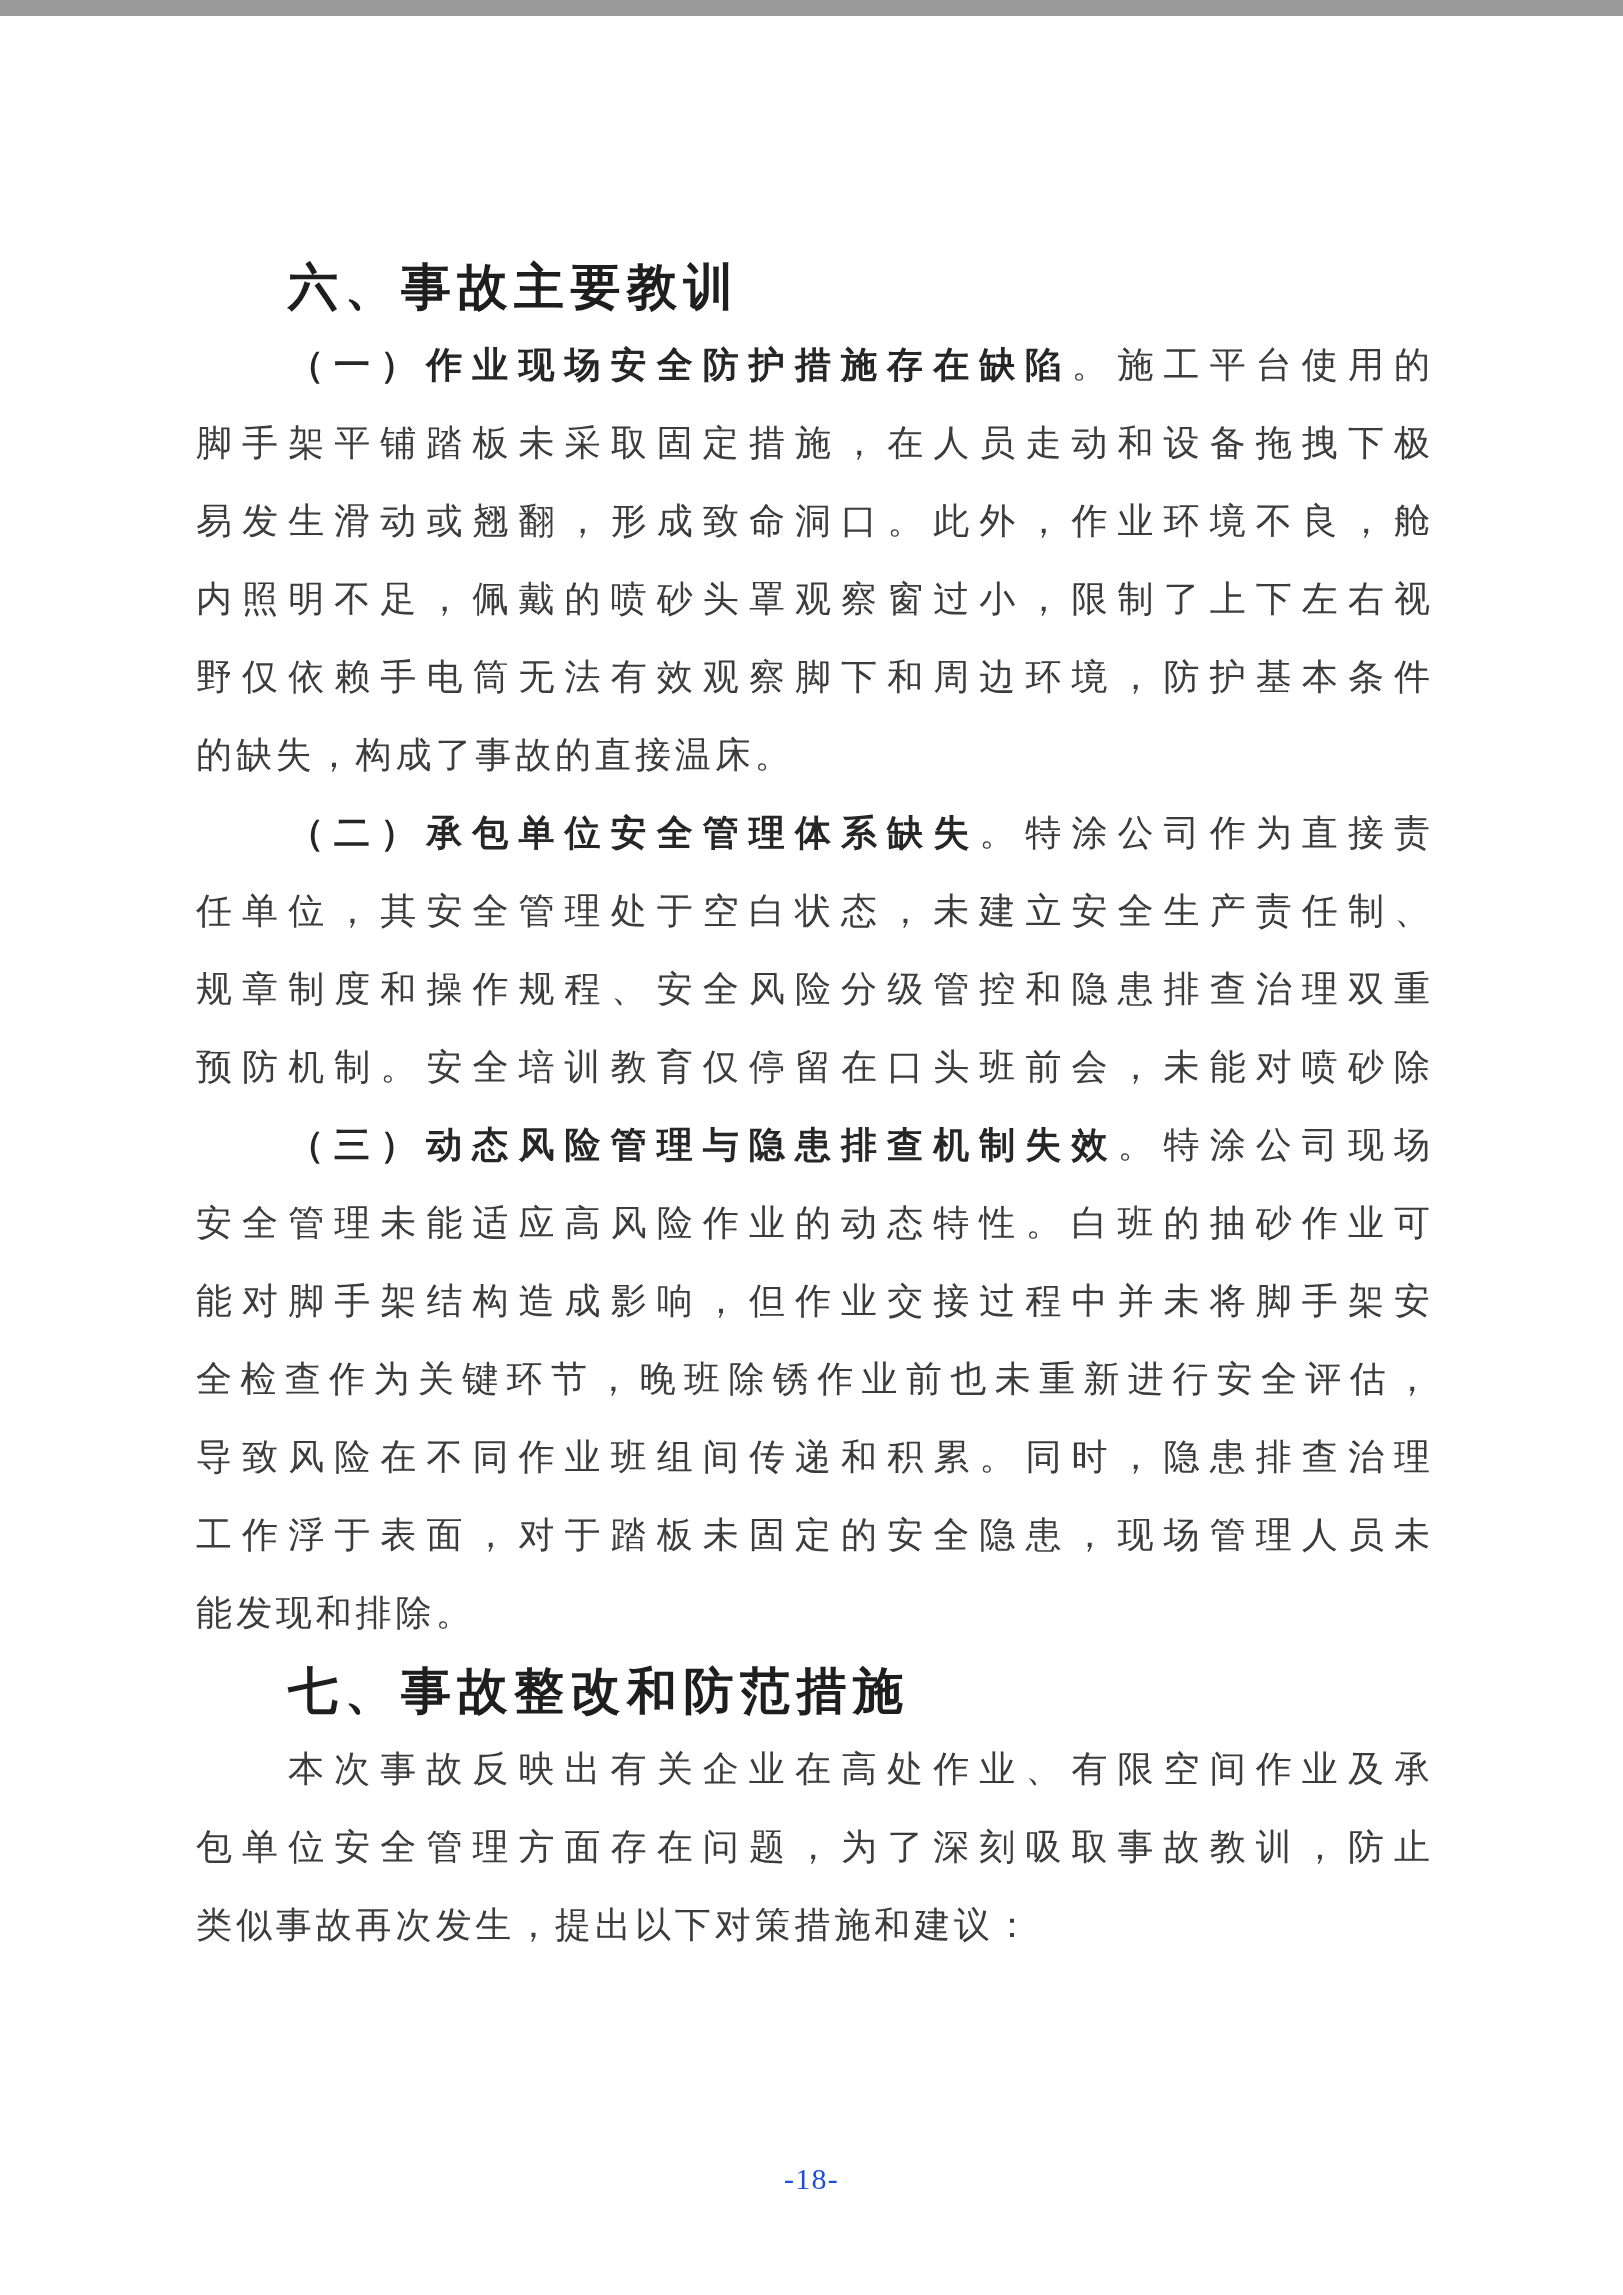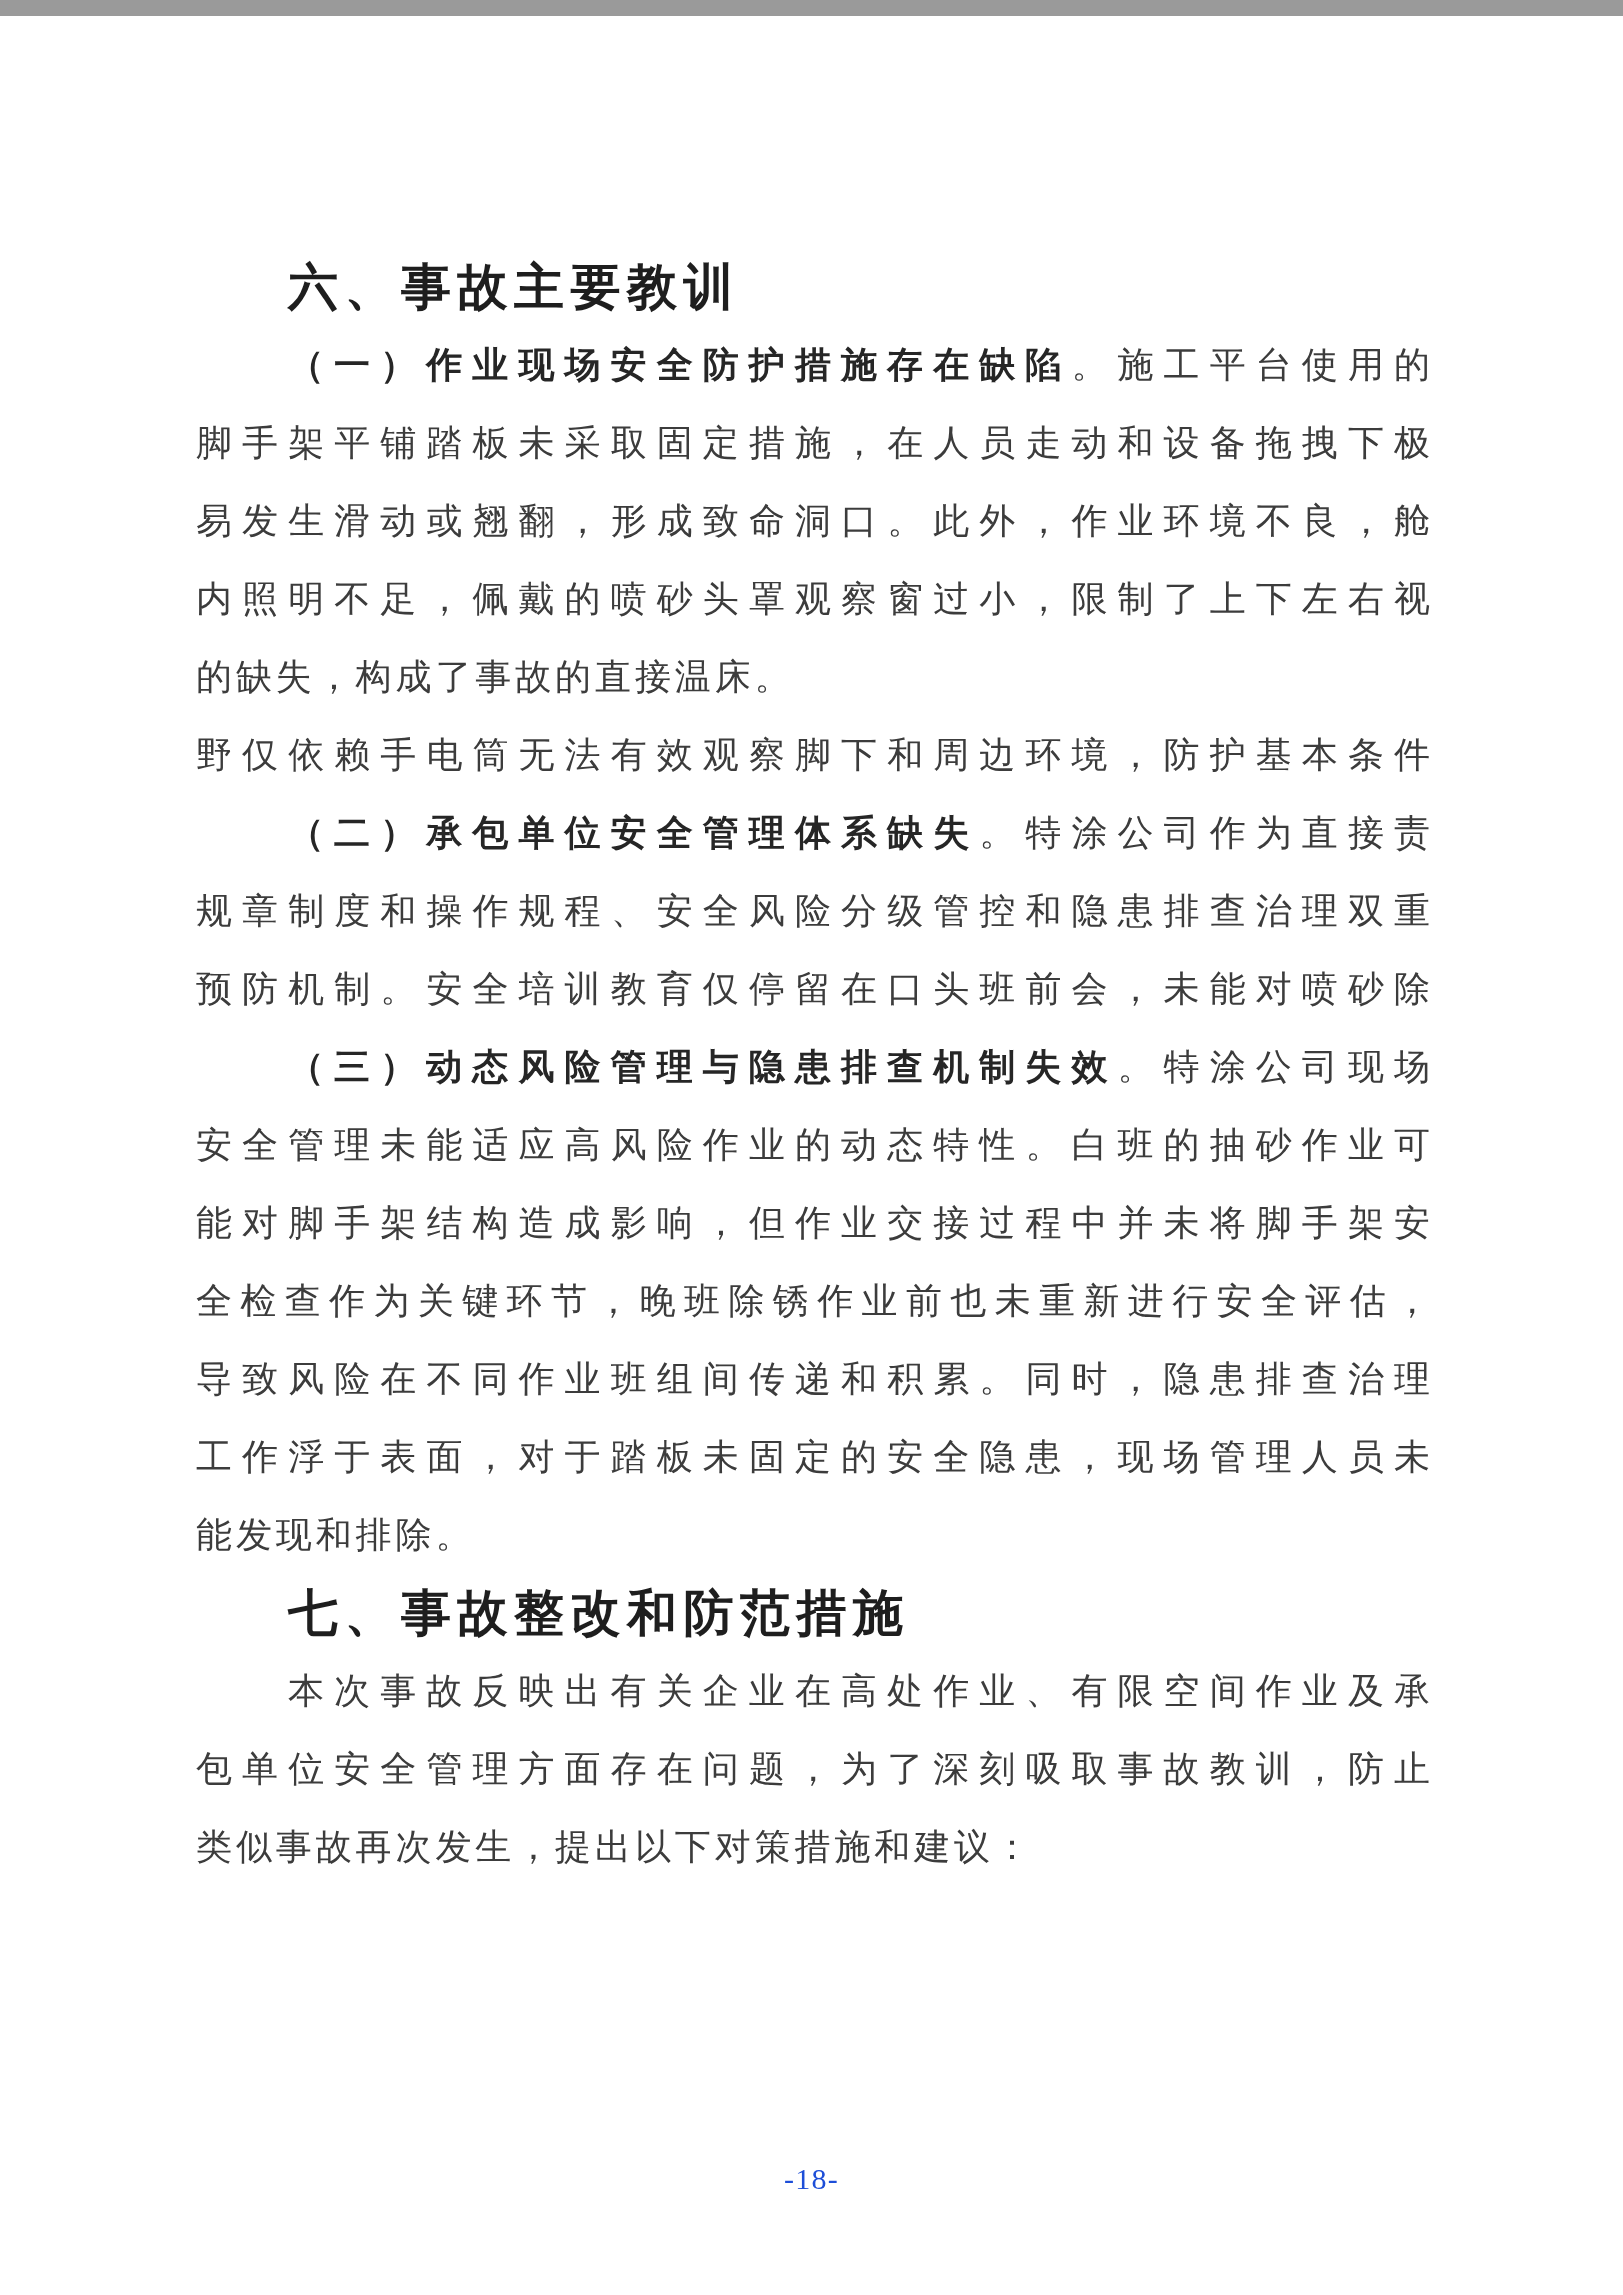--- a/index.html
+++ b/index.html
@@ -85,23 +85,24 @@
 <body>
 
 <div class="page">
   <main class="doc">
     <div id="lines">
         <div class="line kind-heading indent plain"><span>六、事故主要教训</span></div>
         <div class="line kind-body indent justify"><span class="lead">（一）作业现场安全防护措施存在缺陷</span><span>。施工平台使用的</span></div>
         <div class="line kind-body justify"><span>脚手架平铺踏板未采取固定措施，在人员走动和设备拖拽下极</span></div>
         <div class="line kind-body justify"><span>易发生滑动或翘翻，形成致命洞口。此外，作业环境不良，舱</span></div>
         <div class="line kind-body justify"><span>内照明不足，佩戴的喷砂头罩观察窗过小，限制了上下左右视</span></div>
+        <div class="line kind-body justify"><span>野仅依赖手电筒无法有效观察脚下和周边环境，防护基本条件</span></div>
         <div class="line kind-body plain"><span>的缺失，构成了事故的直接温床。</span></div>
-        <div class="line kind-body justify"><span>野仅依赖手电筒无法有效观察脚下和周边环境，防护基本条件</span></div>
         <div class="line kind-body indent justify"><span class="lead">（二）承包单位安全管理体系缺失</span><span>。特涂公司作为直接责</span></div>
+        <div class="line kind-body justify"><span>任单位，其安全管理处于空白状态，未建立安全生产责任制、</span></div>
         <div class="line kind-body justify"><span>规章制度和操作规程、安全风险分级管控和隐患排查治理双重</span></div>
         <div class="line kind-body justify"><span>预防机制。安全培训教育仅停留在口头班前会，未能对喷砂除</span></div>
         <div class="line kind-body indent justify"><span class="lead">（三）动态风险管理与隐患排查机制失效</span><span>。特涂公司现场</span></div>
         <div class="line kind-body justify"><span>安全管理未能适应高风险作业的动态特性。白班的抽砂作业可</span></div>
         <div class="line kind-body justify"><span>能对脚手架结构造成影响，但作业交接过程中并未将脚手架安</span></div>
         <div class="line kind-body justify"><span>全检查作为关键环节，晚班除锈作业前也未重新进行安全评估，</span></div>
         <div class="line kind-body justify"><span>导致风险在不同作业班组间传递和积累。同时，隐患排查治理</span></div>
         <div class="line kind-body justify"><span>工作浮于表面，对于踏板未固定的安全隐患，现场管理人员未</span></div>
         <div class="line kind-body plain"><span>能发现和排除。</span></div>
         <div class="line kind-heading indent plain"><span>七、事故整改和防范措施</span></div>

